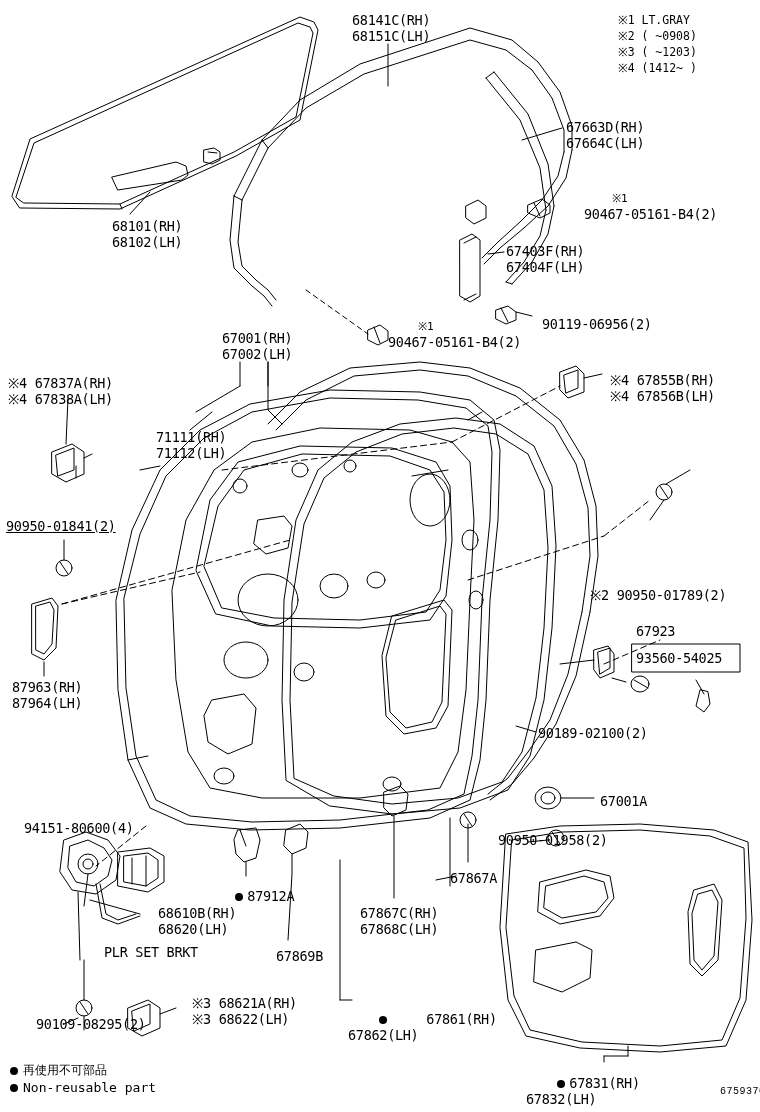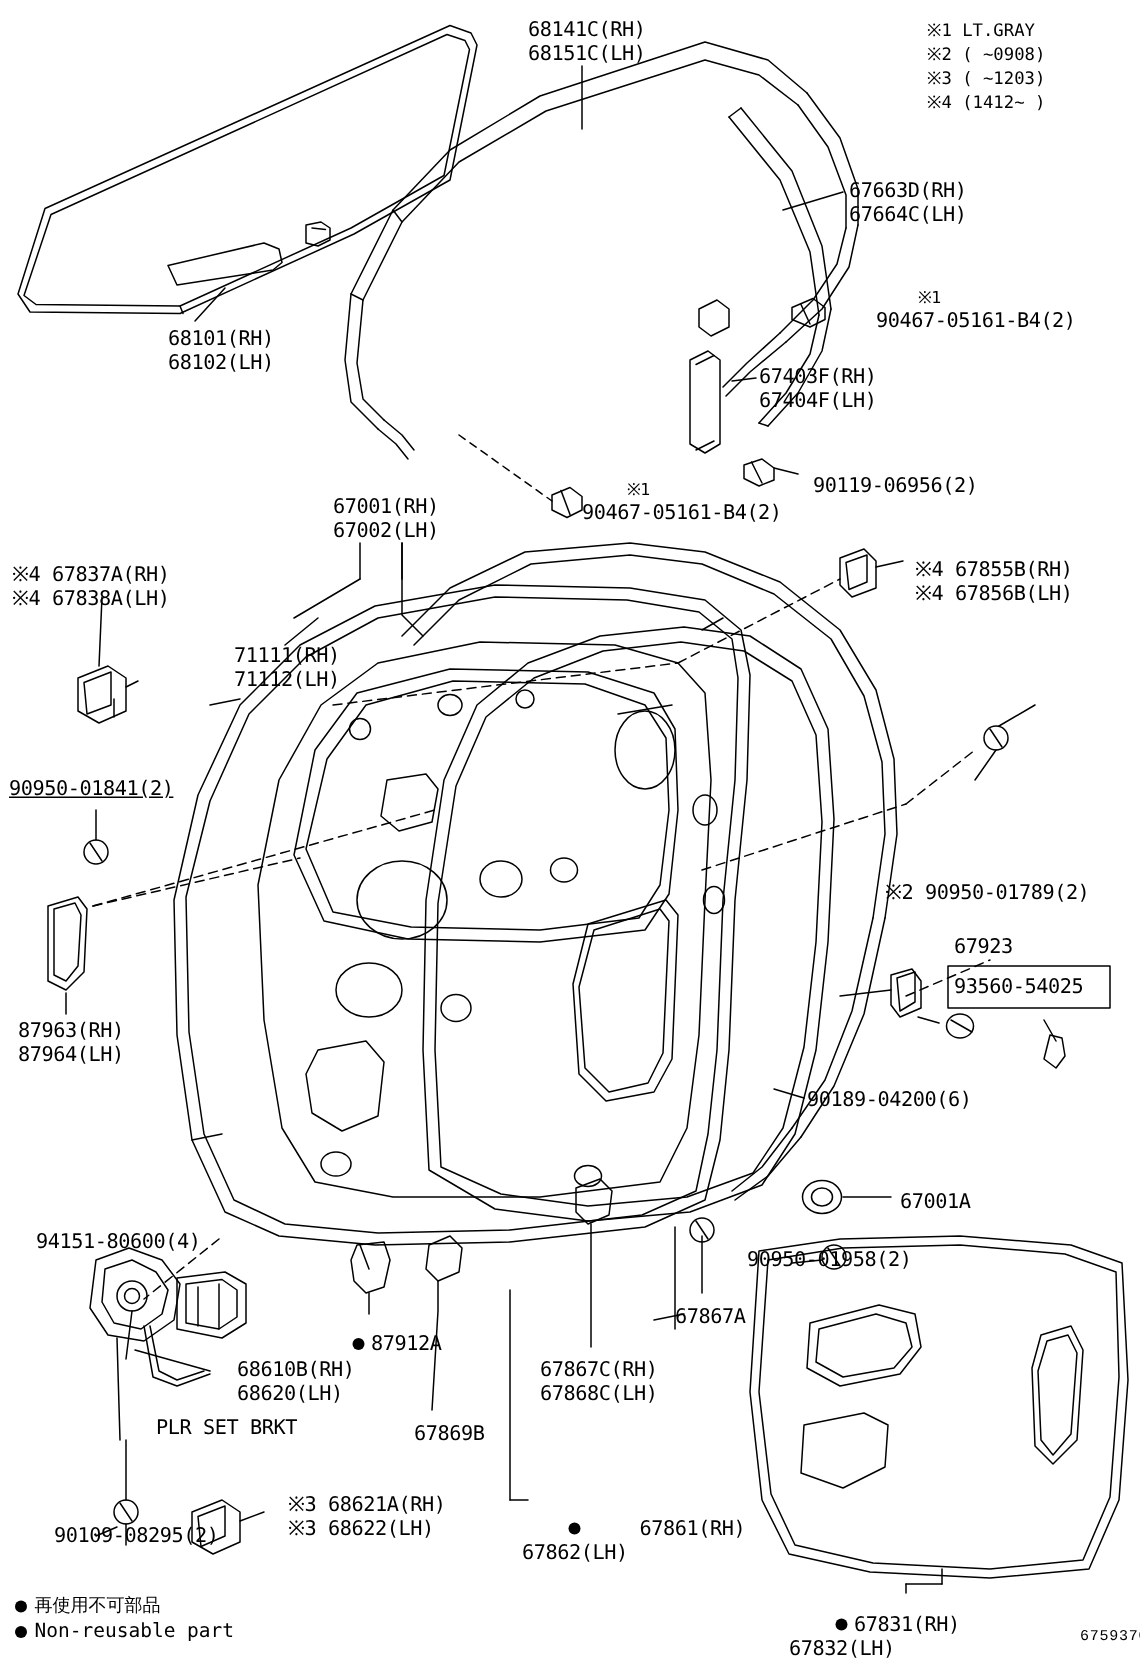--- a/index.html
+++ b/index.html
@@ -334,21 +334,21 @@
   <div class="lbl" style="left:156px; top:398px;margin-top:31px;">71111(RH)
 71112(LH)</div>
   <div class="lbl" style="left:610px; top:372px;">※4 67855B(RH)
 ※4 67856B(LH)</div>
   <div class="lbl" style="left:6px; top:518px;text-decoration:underline;">90950-01841(2)</div>
   <div class="lbl" style="left:590px; top:545px;margin-top:42px;">※2 90950-01789(2)</div>
   <div class="lbl" style="left:636px; top:623px;">67923</div>
   <div class="lbl" style="left:636px; top:650px;">93560-54025</div>
   <div class="lbl" style="left:12px; top:679px;">87963(RH)
 87964(LH)</div>
-  <div class="lbl" style="left:538px; top:725px;">90189-04200(6)</div>
+  <div class="lbl" style="left:538px; top:725px;">90189-02100(2)</div>
   <div class="lbl" style="left:600px; top:793px;">67001A</div>
   <div class="lbl" style="left:24px; top:820px;">94151-80600(4)</div>
   <div class="lbl" style="left:498px; top:832px;">90950-01958(2)</div>
   <div class="lbl" style="left:450px; top:870px;">67867A</div>
   <div class="lbl" style="left:158px; top:905px;">68610B(RH)
 68620(LH)</div>
   <div class="lbl" style="left:360px; top:905px;">67867C(RH)
 67868C(LH)</div>
   <div class="lbl" style="left:276px; top:948px;">67869B</div>
   <div class="lbl" style="left:192px; top:995px;">※3 68621A(RH)

